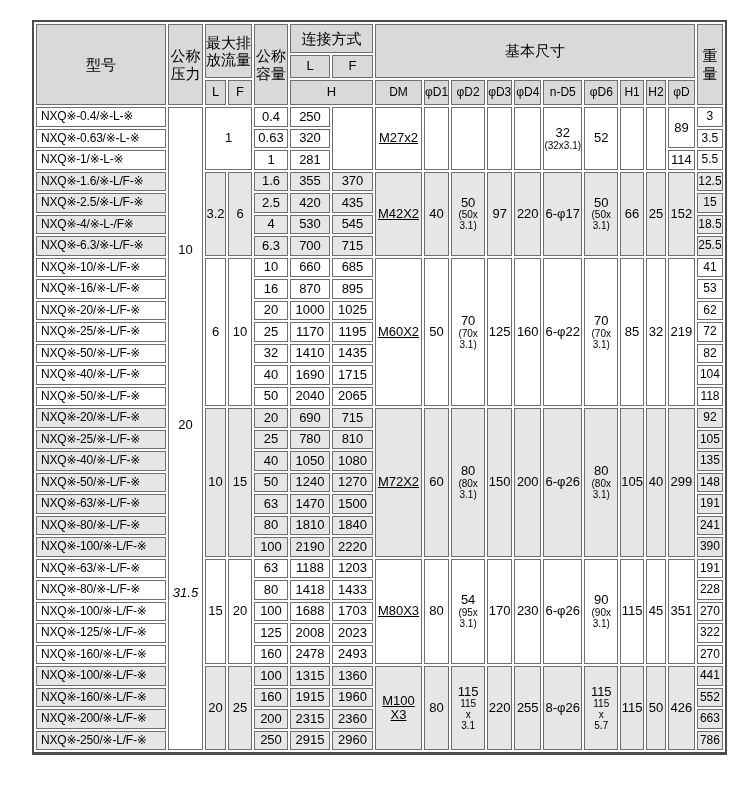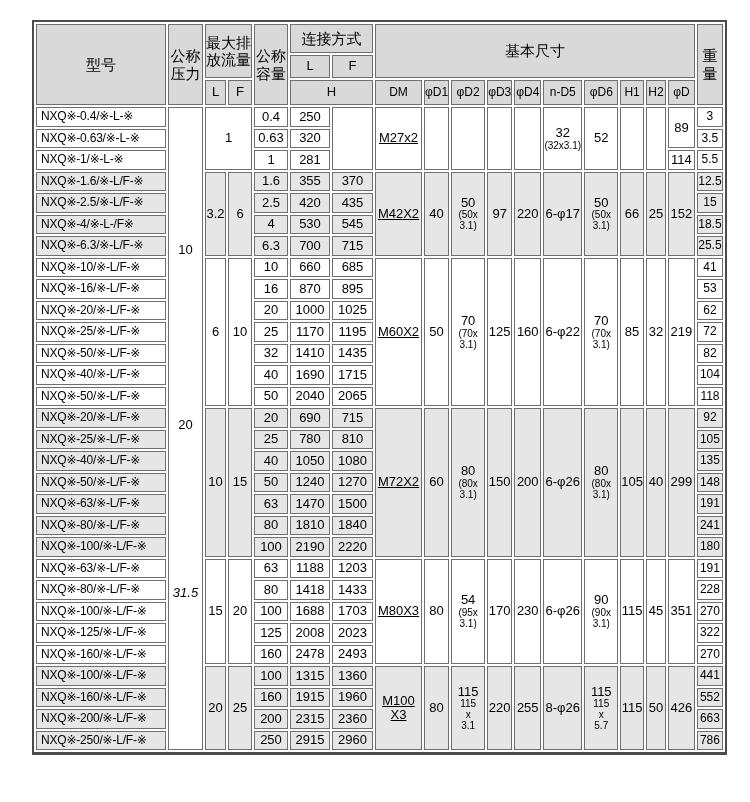--- a/index.html
+++ b/index.html
@@ -318,21 +318,21 @@
           <td class="g">80</td>
           <td class="g">1810</td>
           <td class="g">1840</td>
           <td class="num-s g">241</td>
         </tr>
         <tr>
           <td class="model g">NXQ※-100/※-L/F-※</td>
           <td class="g">100</td>
           <td class="g">2190</td>
           <td class="g">2220</td>
-          <td class="num-s g">180</td>
+          <td class="num-s g">390</td>
         </tr>
         <tr>
           <td class="model">NXQ※-63/※-L/F-※</td>
           <td rowspan="5">15</td>
           <td rowspan="5">20</td>
           <td>63</td>
           <td>1188</td>
           <td>1203</td>
           <td rowspan="5" class="pre">M80X3</td>
           <td rowspan="5">80</td>

